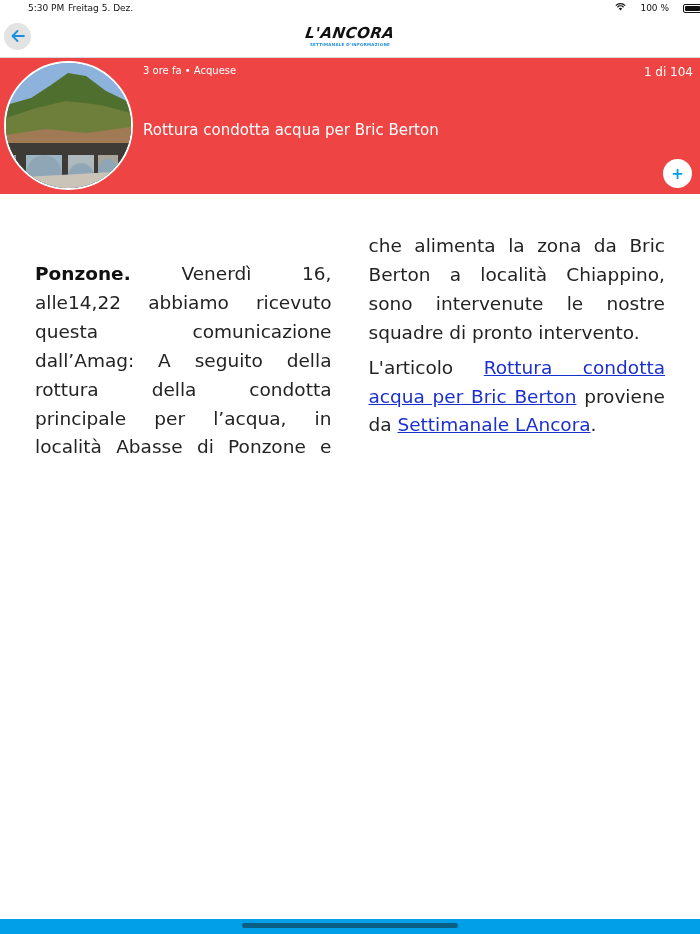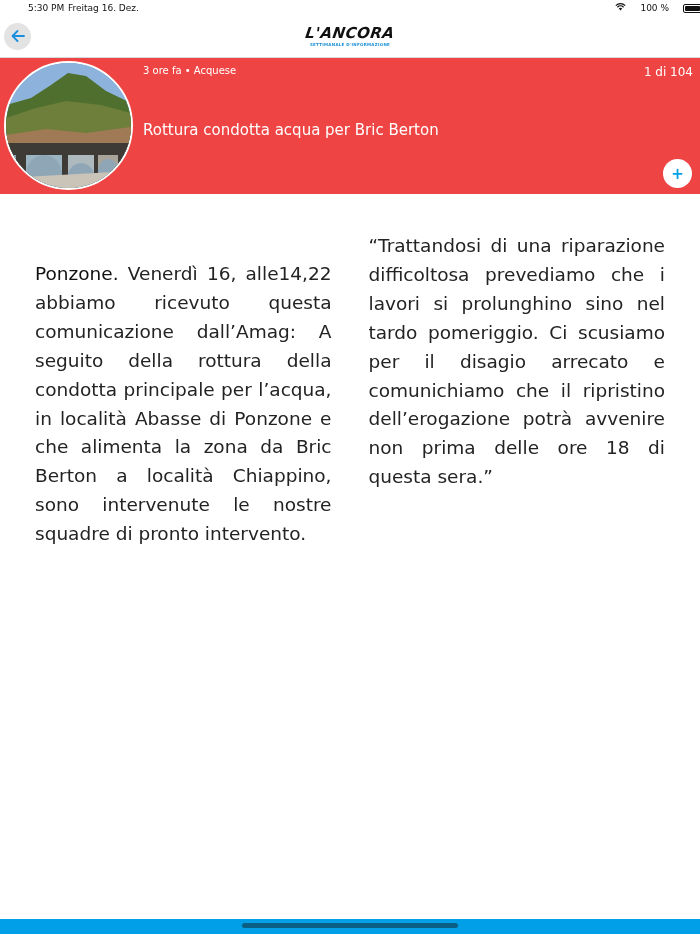--- a/index.html
+++ b/index.html
@@ -23,32 +23,32 @@
   .header-band { position: absolute; top: 57px; left: 0; width: 700px; height: 137px; background: #ef4444; border-top: 1px solid #d8d8d8; }
   .thumb { position: absolute; left: 4px; top: 3px; width: 129px; height: 129px; border-radius: 50%; border: 2px solid #ffffff; overflow: hidden; background: #7fa9d3; }
   .meta { position: absolute; left: 143px; top: 7px; font-size: 10px; color: #ffffff; }
   .counter { position: absolute; right: 7px; top: 7px; font-size: 12px; color: #ffffff; }
   .headline { position: absolute; left: 143px; top: 63px; font-size: 15px; color: #ffffff; }
   .plus-btn { position: absolute; right: 8px; top: 101px; width: 29px; height: 29px; border-radius: 50%; background: #ffffff; color: #009fe8; display: flex; align-items: center; justify-content: center; font-size: 15px; font-weight: bold; }
 
   .article { position: absolute; top: 232px; left: 35px; width: 630px; column-count: 2; column-gap: 37px; font-size: 18.5px; line-height: 28.9px; color: #232323; text-align: justify; }
   .article p { margin: 0 0 6px 0; }
   .article p.lead { margin-top: 28px; }
-  .article strong { font-weight: normal; color: #111; }
+  .article strong { font-weight: bold; color: #111; }
   .article a { color: #1a2fd0; text-decoration: underline; }
 
   .bottom-bar { position: absolute; left: 0; top: 919px; width: 700px; height: 15px; background: #009fe8; }
   .home-indicator { position: absolute; left: 242px; top: 4px; width: 216px; height: 5px; border-radius: 3px; background: #0a5f85; }
 </style>
 </head>
 <body>
 
 <div class="status-bar">
   <span class="time">5:30 PM</span>
-  <span class="date">Freitag 16. Dez.</span>
+  <span class="date">Freitag 5. Dez.</span>
   <div class="right">
     <span>
       <svg width="11" height="8" viewBox="0 0 11 8">
           <path d="M5.5 7.5 L3.8 5.6 A2.5 2.5 0 0 1 7.2 5.6 Z" fill="#111"></path>
           <path d="M2.4 4.2 A4.5 4.5 0 0 1 8.6 4.2" stroke="#111" stroke-width="1.2" fill="none"></path>
           <path d="M0.8 2.6 A6.8 6.8 0 0 1 10.2 2.6" stroke="#111" stroke-width="1.2" fill="none"></path>
         </svg>
     </span>
     <span>100 %</span>
     <span class="battery">
@@ -93,18 +93,18 @@
   <span class="meta">3 ore fa • Acquese</span>
   <span class="counter">1 di 104</span>
   <span class="headline">Rottura condotta acqua per Bric Berton</span>
   <div class="plus-btn">
     <span>+</span>
   </div>
 </div>
 
 <div class="article">
   <p class="lead"><strong>Ponzone.</strong><span> Venerdì 16, alle14,22 abbiamo ricevuto questa comunicazione dall’Amag: A seguito della rottura della condotta principale per l’acqua, in località Abasse di Ponzone e che alimenta la zona da Bric Berton a località Chiappino, sono intervenute le nostre squadre di pronto intervento.</span></p>
-  <p>“Trattandosi di una riparazione difficoltosa prevediamo che i lavori si prolunghino sino nel tardo pomeriggio. Ci scusiamo per il disagio arrecato e comunichiamo che il ripristino dell’erogazione potrà avvenire non prima delle ore 18 di questa sera.”</p>
+  <p><span>L'articolo </span><a>Rottura condotta acqua per Bric Berton</a><span> proviene da </span><a>Settimanale LAncora</a><span>.</span></p>
 </div>
 
 <div class="bottom-bar">
   <div class="home-indicator"></div>
 </div>
 
 </body></html>

